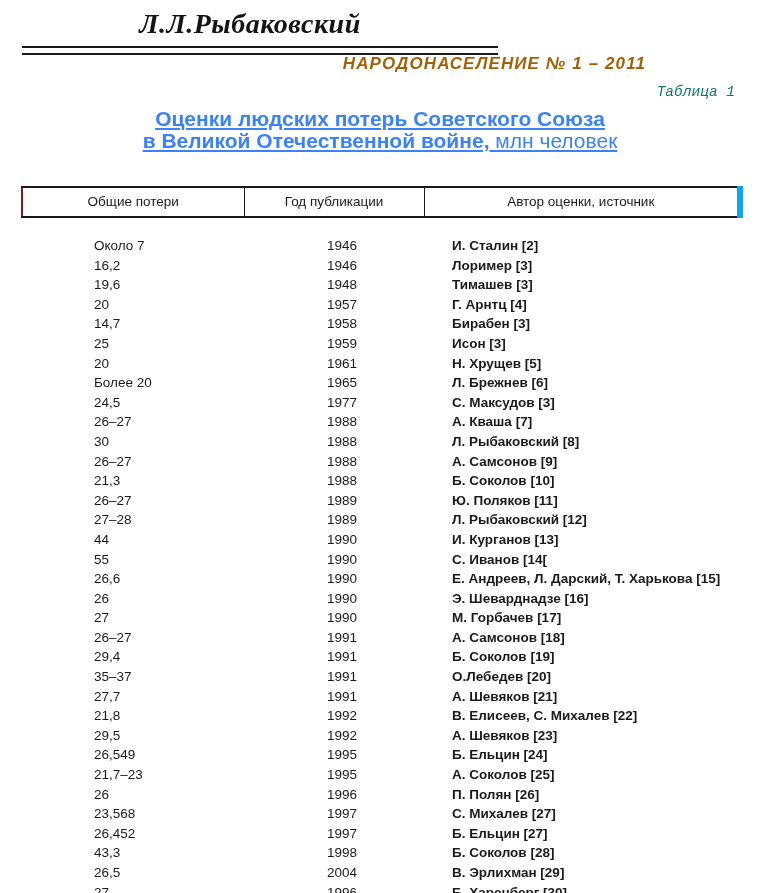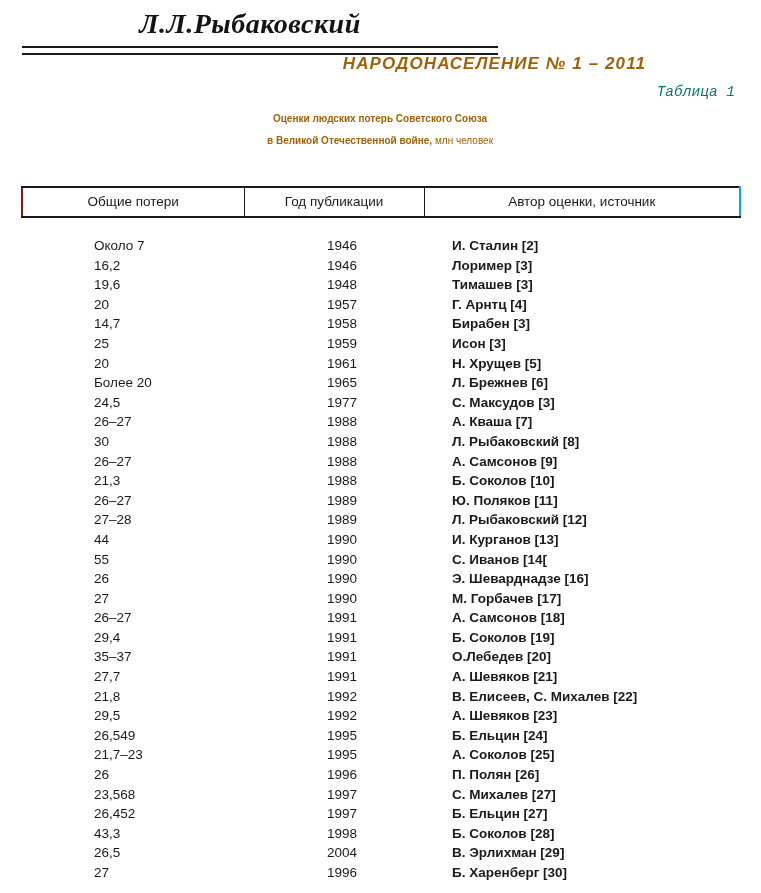--- a/index.html
+++ b/index.html
@@ -70,23 +70,24 @@
     white-space: nowrap;
   }
 
   
   .table-title {
     position: absolute;
     left: 60px;
     top: 108px;
     width: 640px;
     text-align: center;
-    font-size: 10px;
+    font-size: 21px;
     line-height: 22px;
-    color: #a16207;
+    color: #3b82f6;
+    text-decoration: underline;
   }
   .table-title .strong {
     font-weight: bold;
   }
   .table-title .light {
     font-weight: normal;
   }
 
   
   .data-table {
@@ -106,21 +107,21 @@
     font-size: 13.5px;
     text-align: center;
     padding: 6px 2px 7px;
     border-top: 2.5px solid #1a1a1a;
     border-bottom: 2.5px solid #1a1a1a;
     border-left: 1.5px solid #1a1a1a;
     border-right: 1.5px solid #1a1a1a;
     color: #1a1a1a;
   }
   .data-table thead th.first { border-left: 2px solid #7f1d1d; }
-  .data-table thead th.last  { border-right: 2px solid #0ea5e9; }
+  .data-table thead th.last  { border-right: 6px solid #0ea5e9; }
 
   .spacer-row td {
     height: 18px;
     border: none;
     padding: 0;
   }
 
   .data-table tbody td {
     border: none;
     font-size: 13.5px;
@@ -247,20 +248,25 @@
         <td class="col-losses">44</td>
         <td class="col-year">1990</td>
         <td class="col-author">И. Курганов  [13]</td>
       </tr>
       <tr>
         <td class="col-losses">55</td>
         <td class="col-year">1990</td>
         <td class="col-author">С. Иванов  [14[</td>
       </tr>
       <tr>
+        <td class="col-losses">26,6</td>
+        <td class="col-year">1990</td>
+        <td class="col-author">Е. Андреев, Л. Дарский, Т. Харькова  [15]</td>
+      </tr>
+      <tr>
         <td class="col-losses">26</td>
         <td class="col-year">1990</td>
         <td class="col-author">Э. Шеварднадзе  [16]</td>
       </tr>
       <tr>
         <td class="col-losses">27</td>
         <td class="col-year">1990</td>
         <td class="col-author">М. Горбачев  [17]</td>
       </tr>
       <tr>

